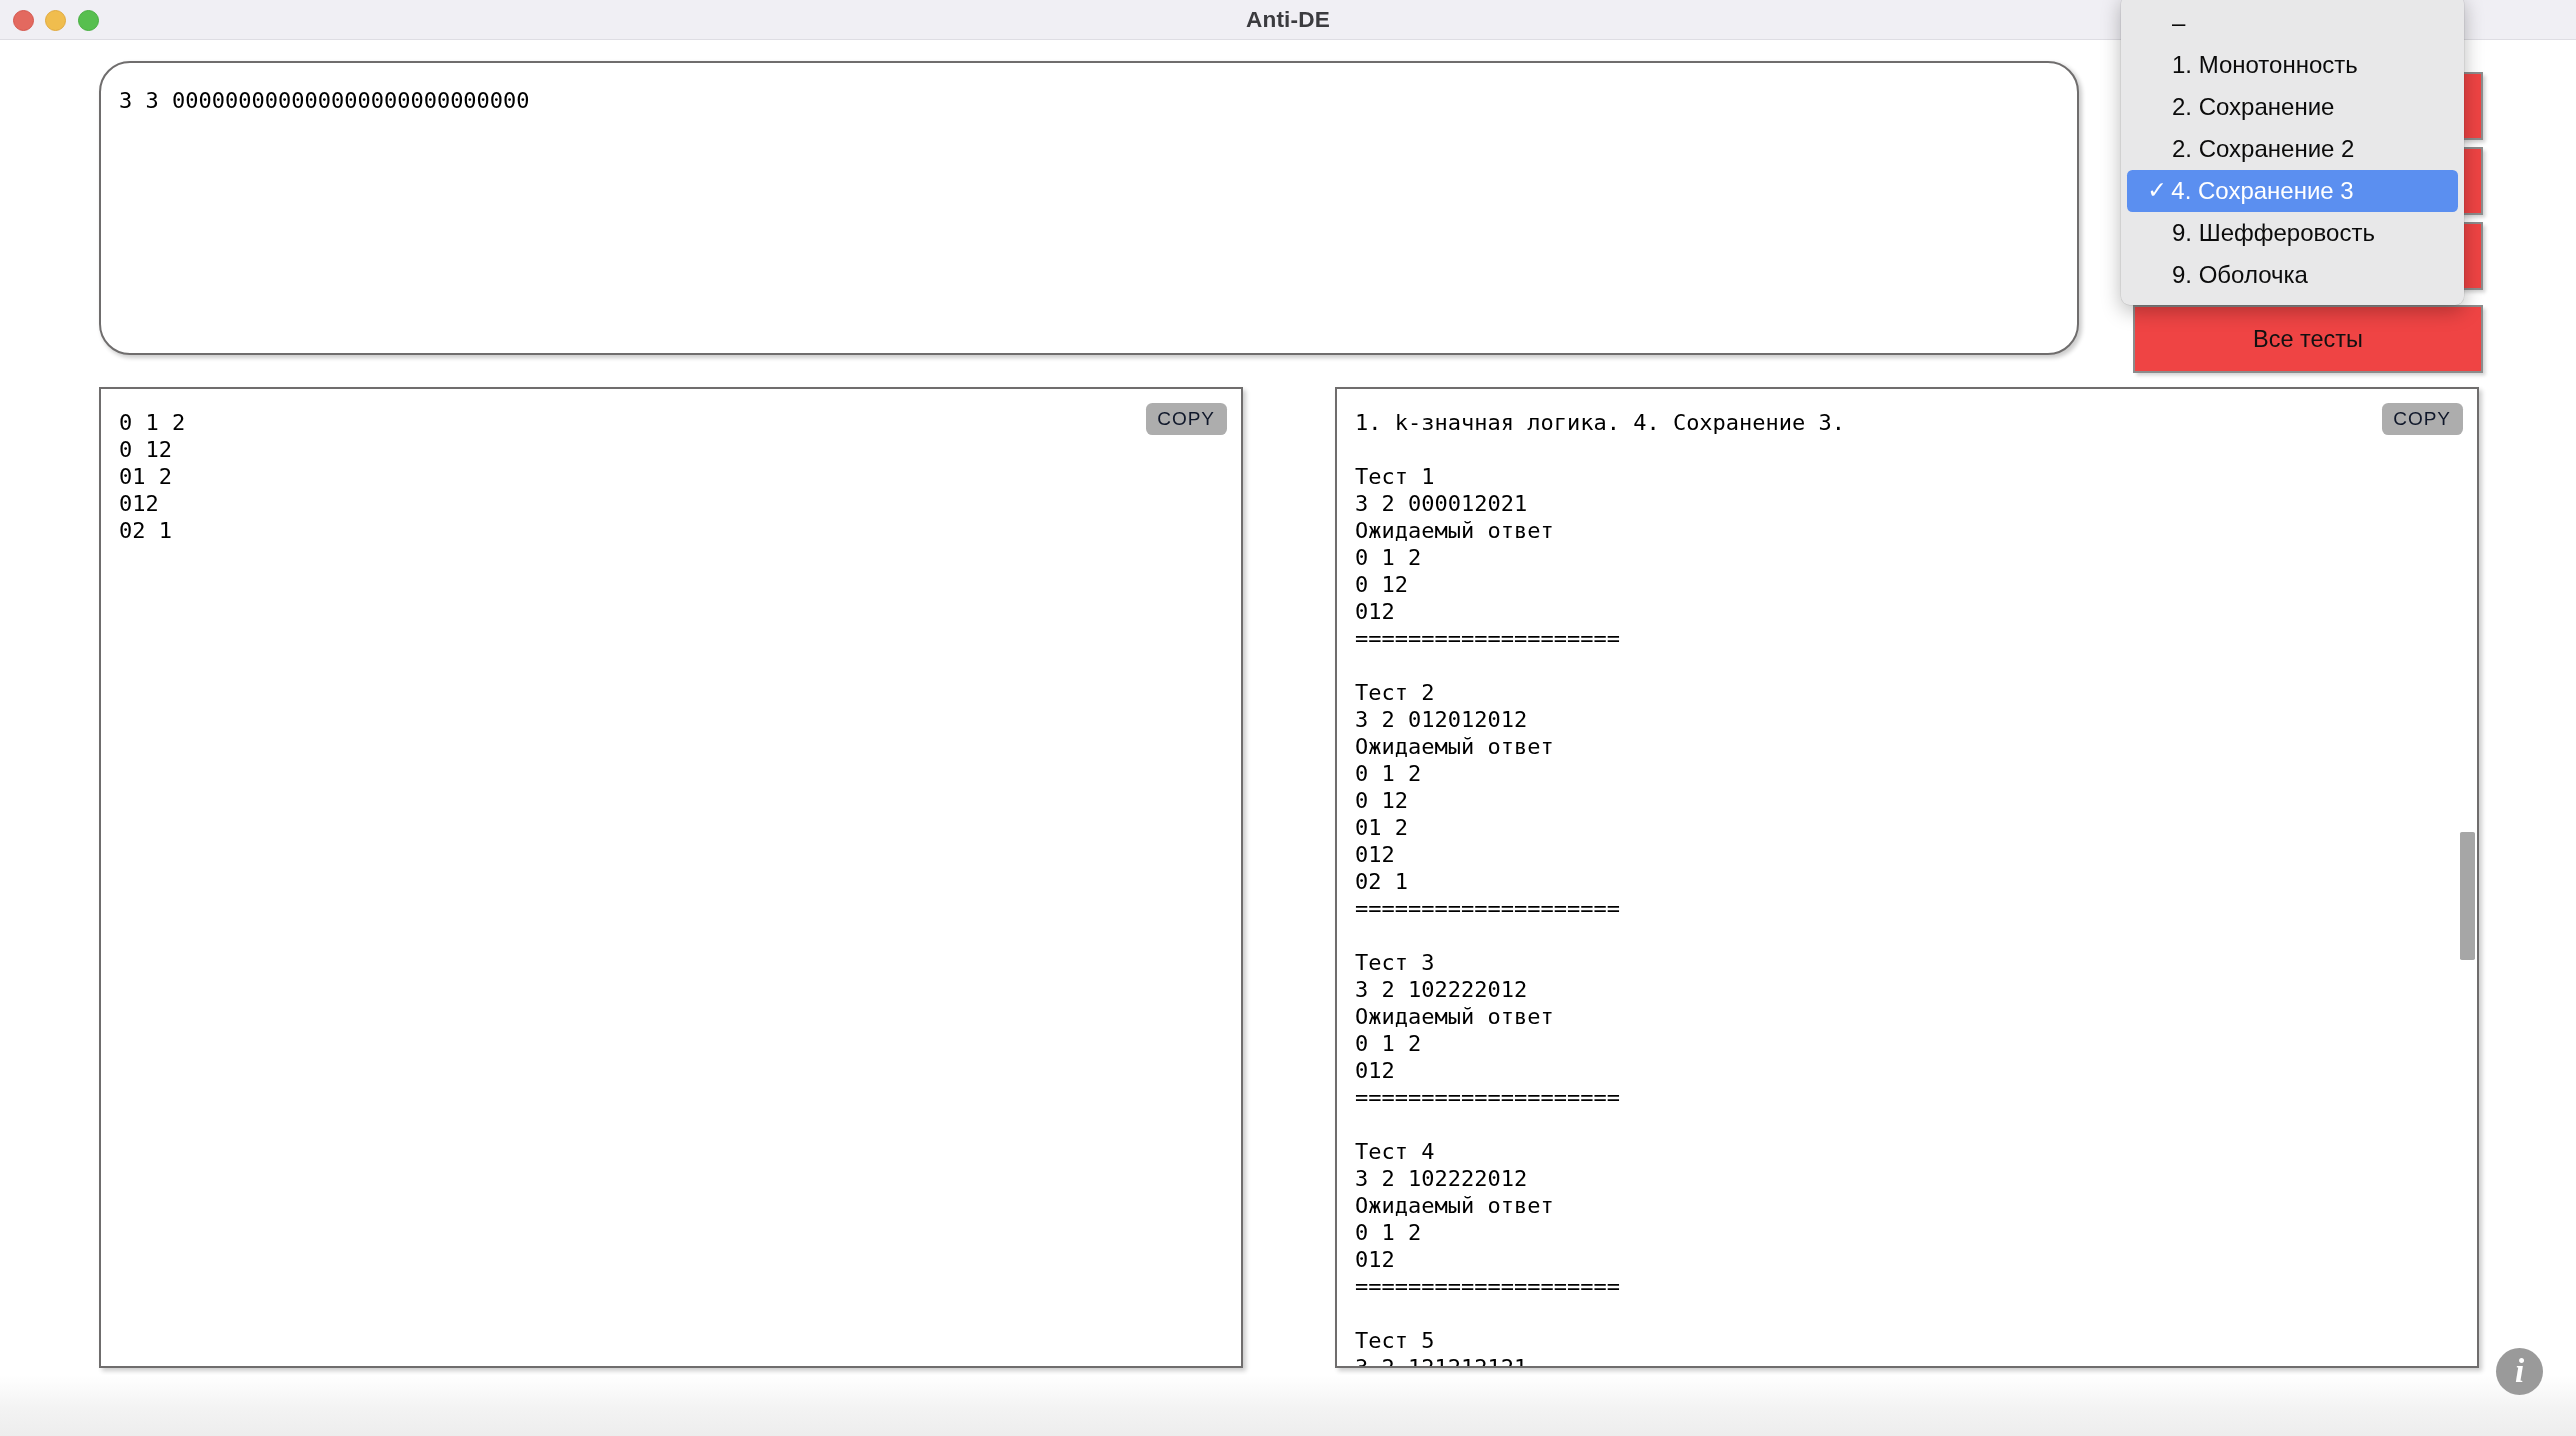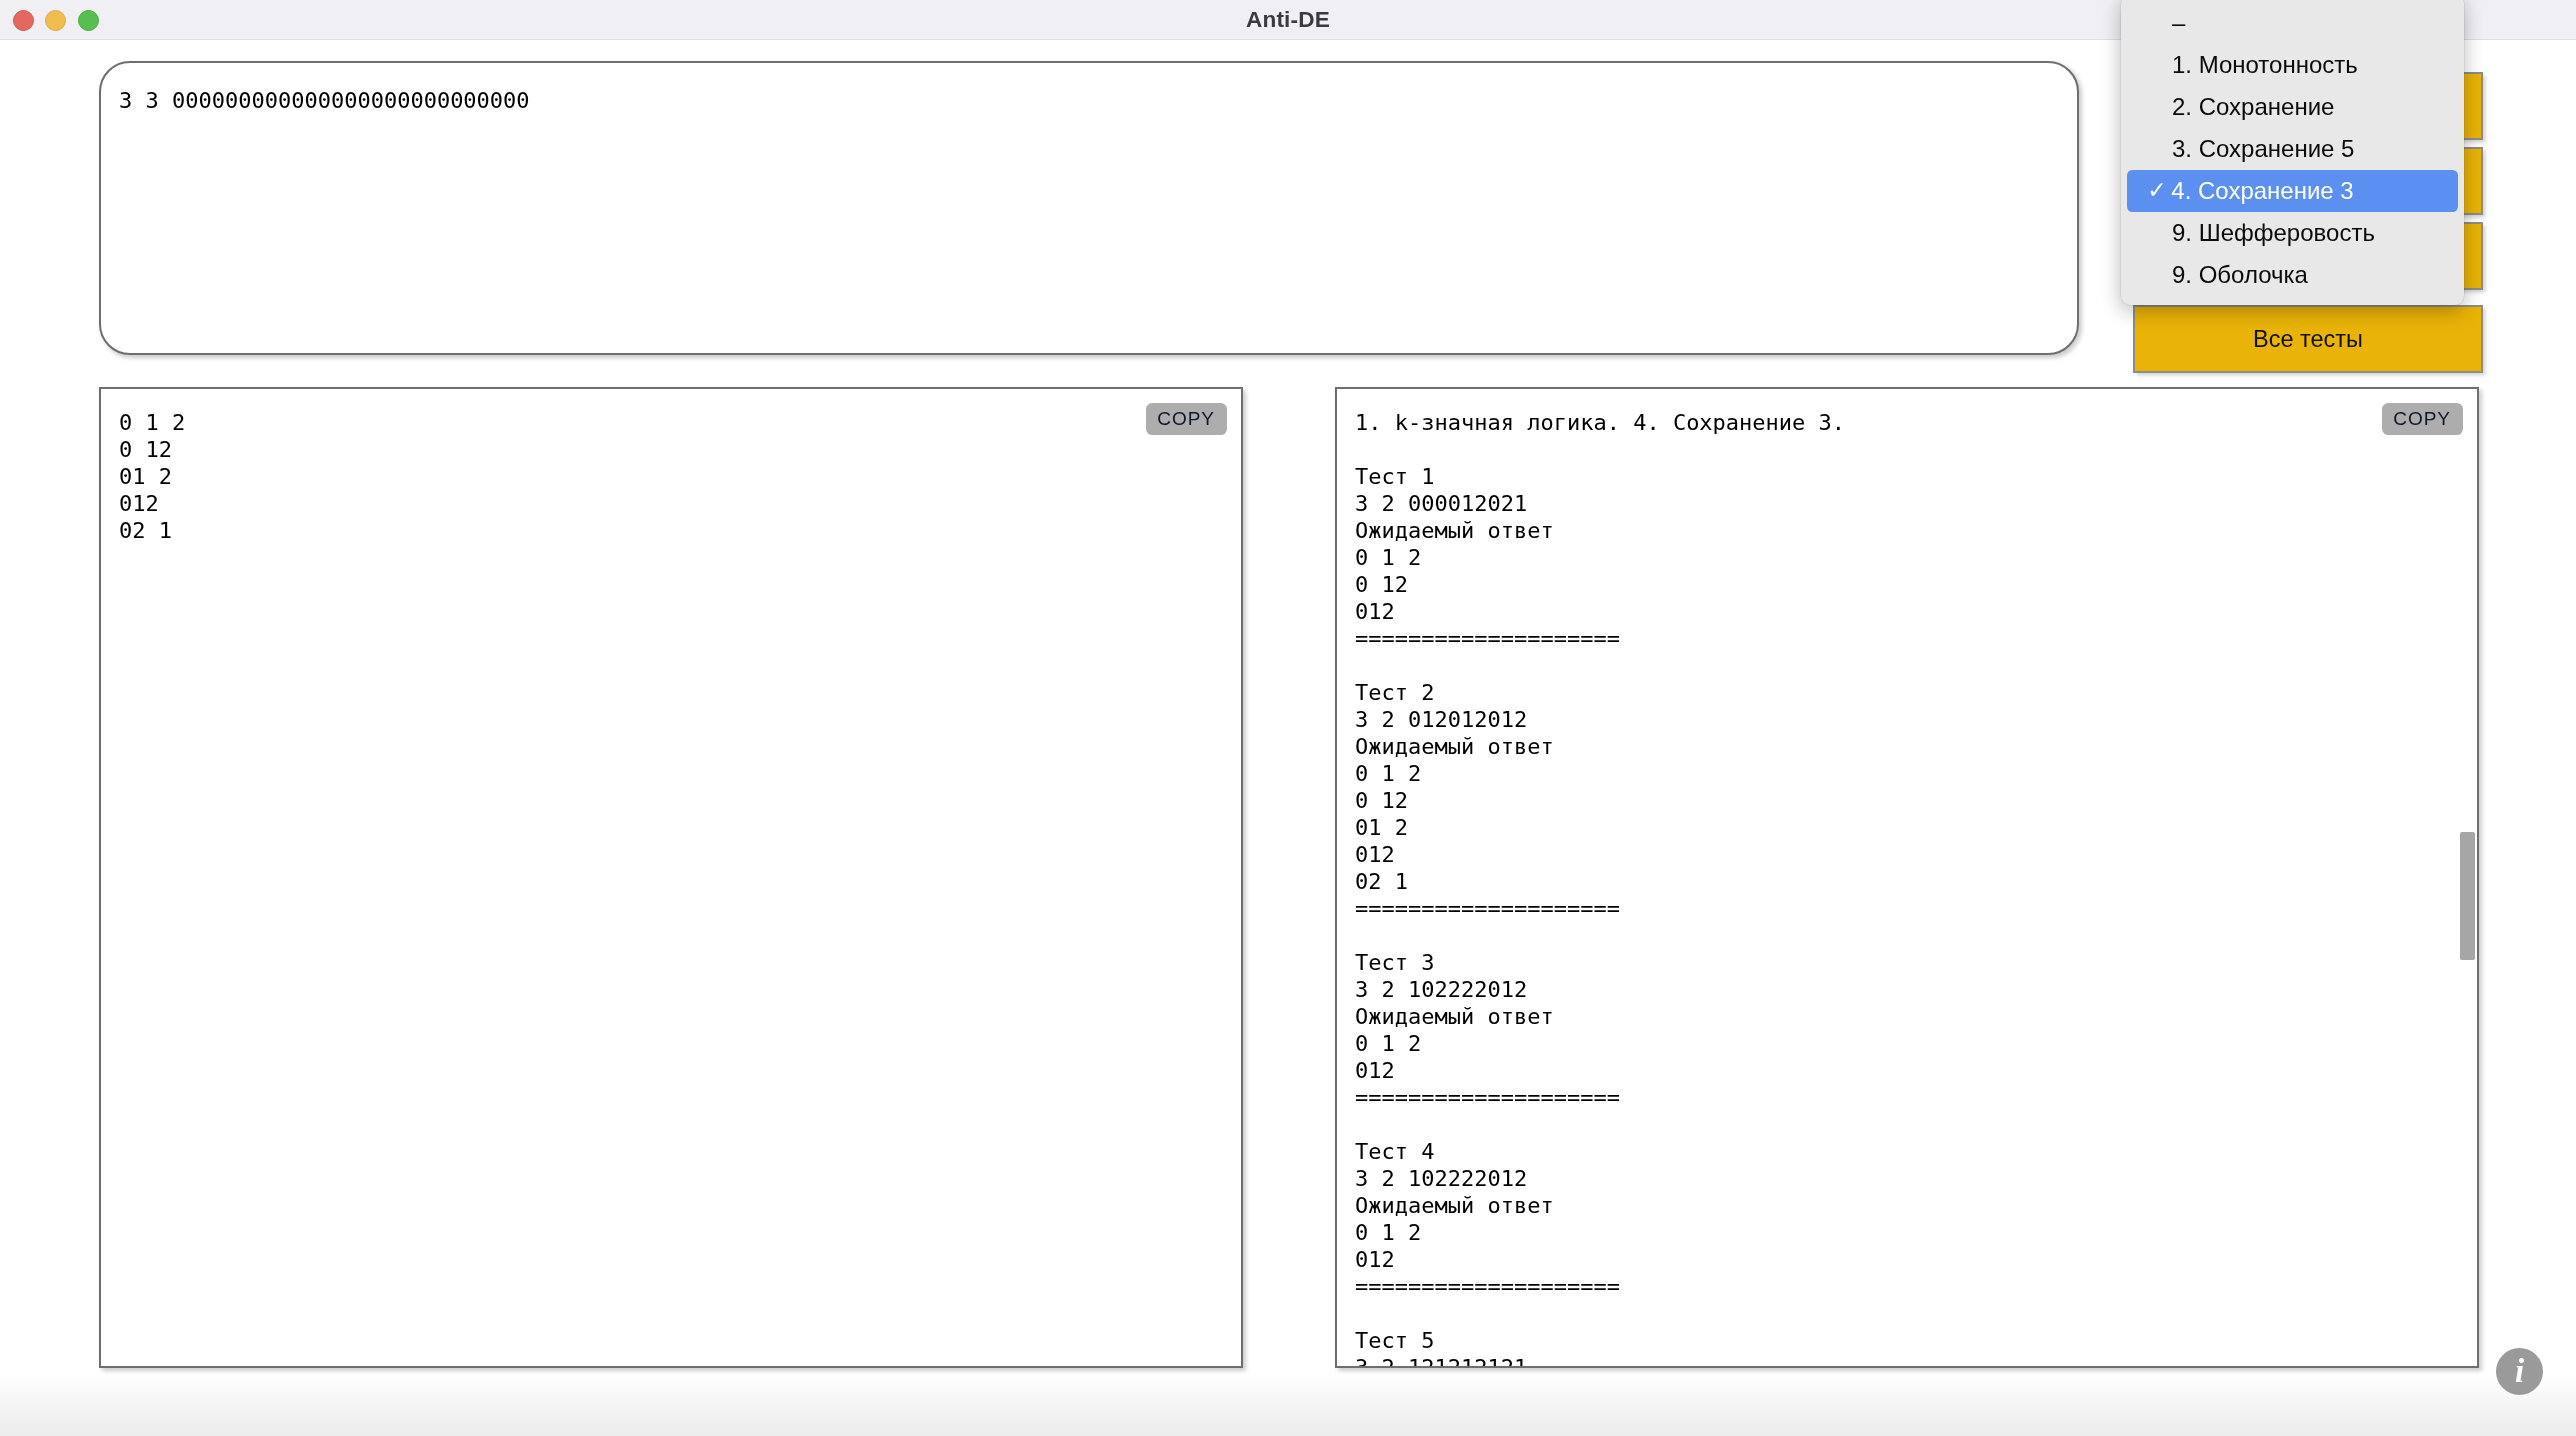--- a/index.html
+++ b/index.html
@@ -139,21 +139,21 @@
     width: 15.4px;
     height: 128px;
     background: #a6a6a6;
     border-radius: 1.8px;
     cursor: pointer;
   }
 
   
   .side-btn {
     position: absolute;
-    background: #eab308;
+    background: #ef4444;
     border: 2.7px solid #8c8c8c;
     box-shadow: 2.7px 2.7px 3.6px rgba(0,0,0,0.18);
     font-family: "Liberation Sans", sans-serif;
     font-size: 23.5px;
     color: #111;
     display: flex;
     align-items: center;
     justify-content: center;
     cursor: pointer;
     overflow: hidden;
@@ -259,21 +259,21 @@
     <div class="menu-item dash">
       <span>–</span>
     </div>
     <div class="menu-item">
       <span>1. Монотонность</span>
     </div>
     <div class="menu-item">
       <span>2. Сохранение</span>
     </div>
     <div class="menu-item">
-      <span>3. Сохранение 5</span>
+      <span>2. Сохранение 2</span>
     </div>
     <div class="menu-item selected">
       <span class="menu-check">✓</span>
       <span>4. Сохранение 3</span>
     </div>
     <div class="menu-item">
       <span>9. Шефферовость</span>
     </div>
     <div class="menu-item">
       <span>9. Оболочка</span>

